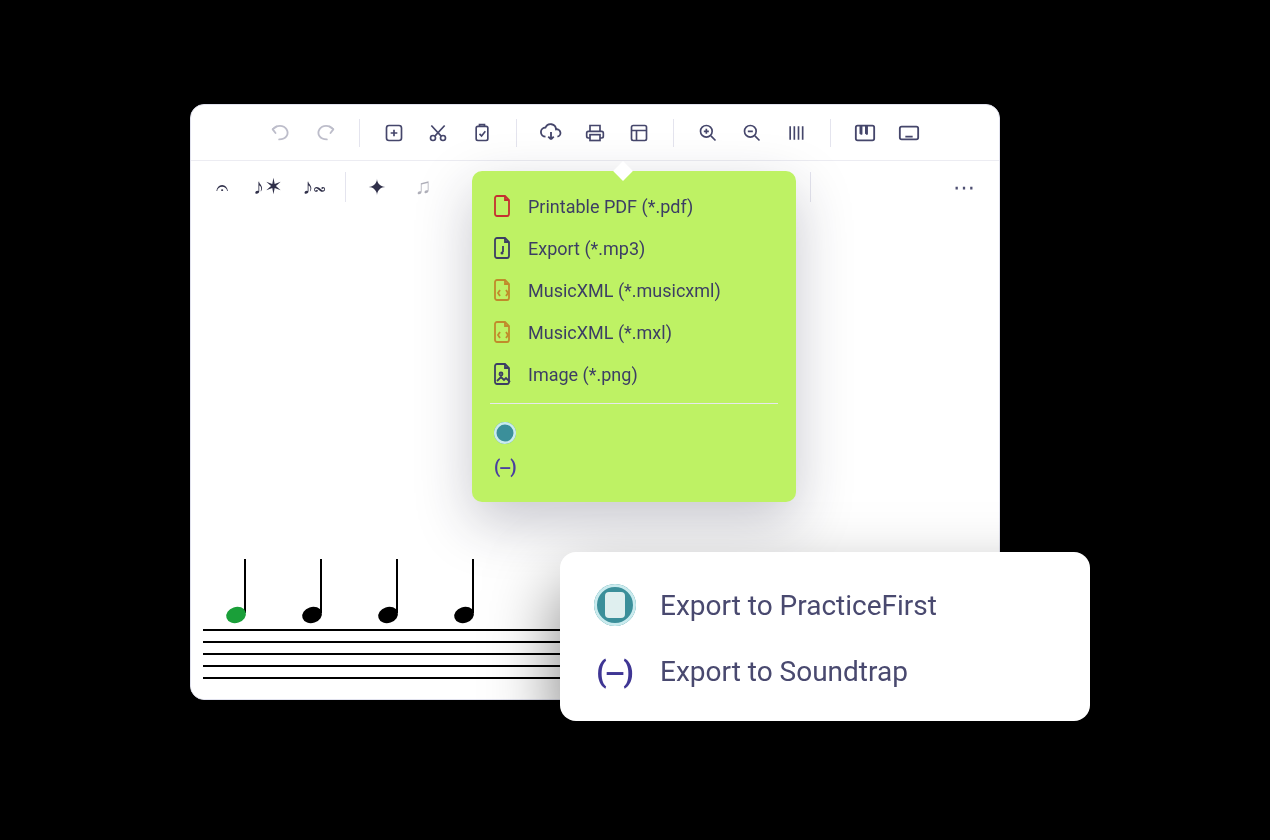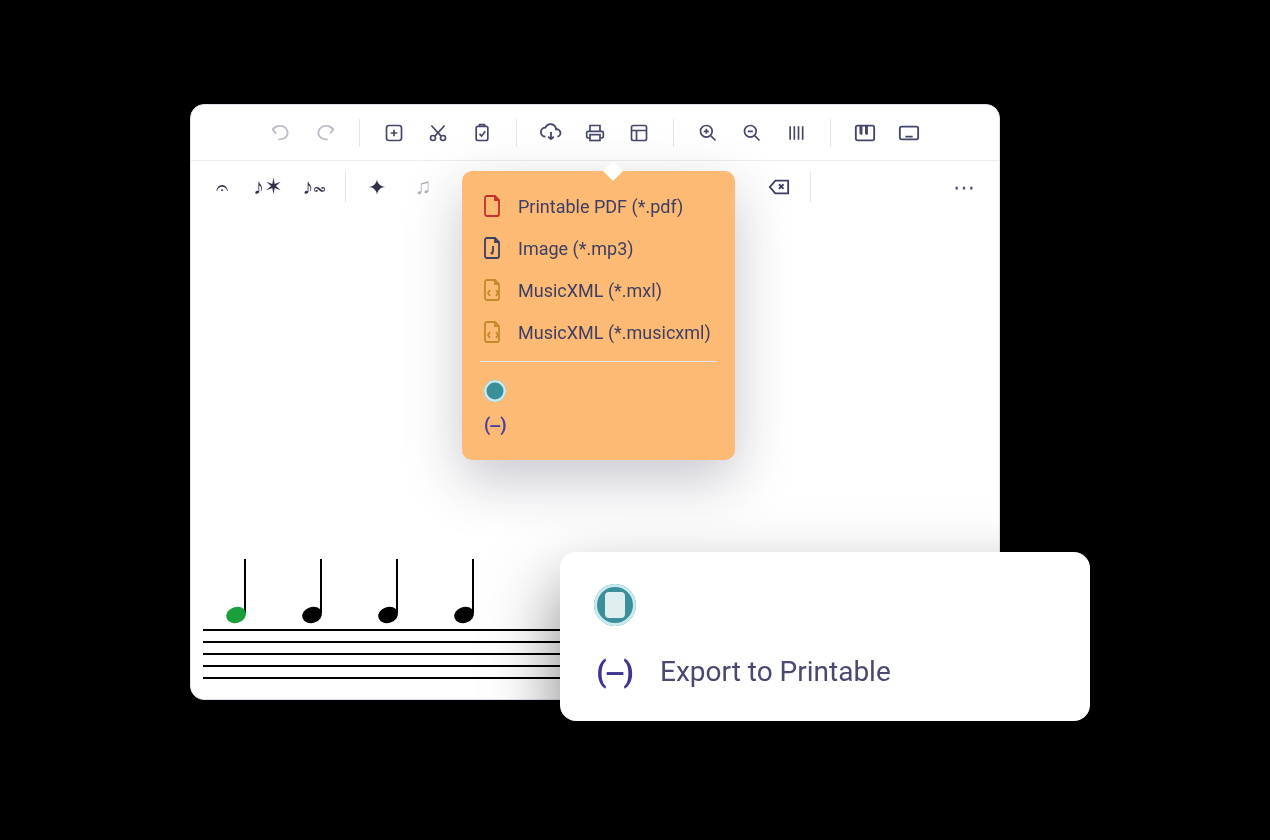--- a/index.html
+++ b/index.html
@@ -30,22 +30,22 @@
     .note { position:absolute; width:46px; height:80px; }
     .note .head {
       position:absolute; width:20px; height:15.5px; border-radius:50%; background:#000;
       transform: rotate(-18deg);
       top:48px; left:13px;
     }
     .note .stem { position:absolute; width:2.4px; height:54px; background:#000; left:31px; top:0; }
     .note.green .head { background:#1a9f39; }
     
     .popup {
-      position:absolute; left:271px; top:66px; width:273px;
-      background:#fdba74; border-radius:10px; box-shadow:0 20px 55px rgba(30,31,60,.25);
+      position:absolute; left:281px; top:66px; width:324px;
+      background:#bef264; border-radius:10px; box-shadow:0 20px 55px rgba(30,31,60,.25);
       padding:14px 0;
     }
     .popup::before {
       content:''; position:absolute; top:-7px; left:144px; width:14px; height:14px; background:#fff;
       transform:rotate(45deg);
     }
     .pop-item { display:flex; align-items:center; gap:14px; padding:10px 22px;
                 color:#3c3e64; font-size:18px; }
     .pop-item .fic { width:20px; height:22px; flex:0 0 20px; }
     .pop-item .fic svg { display:block; }
@@ -214,55 +214,67 @@
     </div>
     <div class="pop-item">
       <span class="fic">
           <svg width="18" height="22" viewBox="0 0 18 22" fill="none" stroke="#3c3e64" stroke-width="1.8">
             <path d="M3 1h8l4 4v14a2 2 0 01-2 2H3a2 2 0 01-2-2V3a2 2 0 012-2z"></path>
             <path d="M11 1v4h4"></path>
             <path d="M9 9v6"></path>
             <circle cx="8" cy="16" r="1.5" fill="#3c3e64" stroke="none"></circle>
           </svg>
         </span>
-      <span>Image (*.mp3)</span>
+      <span>Export (*.mp3)</span>
     </div>
     <div class="pop-item">
       <span class="fic">
           <svg width="18" height="22" viewBox="0 0 18 22" fill="none" stroke="#c08b2b" stroke-width="1.8">
             <path d="M3 1h8l4 4v14a2 2 0 01-2 2H3a2 2 0 01-2-2V3a2 2 0 012-2z"></path>
             <path d="M11 1v4h4"></path>
             <path d="M6 11l-2 3 2 3M12 11l2 3-2 3"></path>
           </svg>
         </span>
+      <span>MusicXML (*.musicxml)</span>
+    </div>
+    <div class="pop-item">
+      <span class="fic">
+          <svg width="18" height="22" viewBox="0 0 18 22" fill="none" stroke="#c08b2b" stroke-width="1.8">
+            <path d="M3 1h8l4 4v14a2 2 0 01-2 2H3a2 2 0 01-2-2V3a2 2 0 012-2z"></path>
+            <path d="M11 1v4h4"></path>
+            <path d="M6 11l-2 3 2 3M12 11l2 3-2 3"></path>
+          </svg>
+        </span>
       <span>MusicXML (*.mxl)</span>
     </div>
     <div class="pop-item">
       <span class="fic">
-          <svg width="18" height="22" viewBox="0 0 18 22" fill="none" stroke="#c08b2b" stroke-width="1.8">
-            <path d="M3 1h8l4 4v14a2 2 0 01-2 2H3a2 2 0 01-2-2V3a2 2 0 012-2z"></path>
-            <path d="M11 1v4h4"></path>
-            <path d="M6 11l-2 3 2 3M12 11l2 3-2 3"></path>
-          </svg>
-        </span>
-      <span>MusicXML (*.musicxml)</span>
+          <svg width="18" height="22" viewBox="0 0 18 22" fill="none" stroke="#3c3e64" stroke-width="1.8">
+            <path d="M3 1h8l4 4v14a2 2 0 01-2 2H3a2 2 0 01-2-2V3a2 2 0 012-2z"></path>
+            <path d="M11 1v4h4"></path>
+            <circle cx="7" cy="11" r="1.5"></circle>
+            <path d="M3 18l4-4 3 3 2-2 4 4"></path>
+          </svg>
+        </span>
+      <span>Image (*.png)</span>
     </div>
     <div class="pop-divider"></div>
     <div class="pop-item">
       <span class="pop-circ" style="background:#3b8f9a; box-shadow: inset 0 0 0 2.5px #caebee;"></span>
     </div>
     <div class="pop-item" style="padding-top:2px">
       <span class="pop-brak">(‒)</span>
     </div>
   </div>
 </div>
 
 <div class="magpanel">
   <div class="mag-item">
     <span class="mag-circ">
         <span class="inner"></span>
       </span>
+    <span>Export to PracticeFirst</span>
   </div>
   <div class="mag-item">
     <span class="mag-brak">(‒)</span>
-    <span>Export to Printable</span>
+    <span>Export to Soundtrap</span>
   </div>
 </div>
 
 </body></html>

